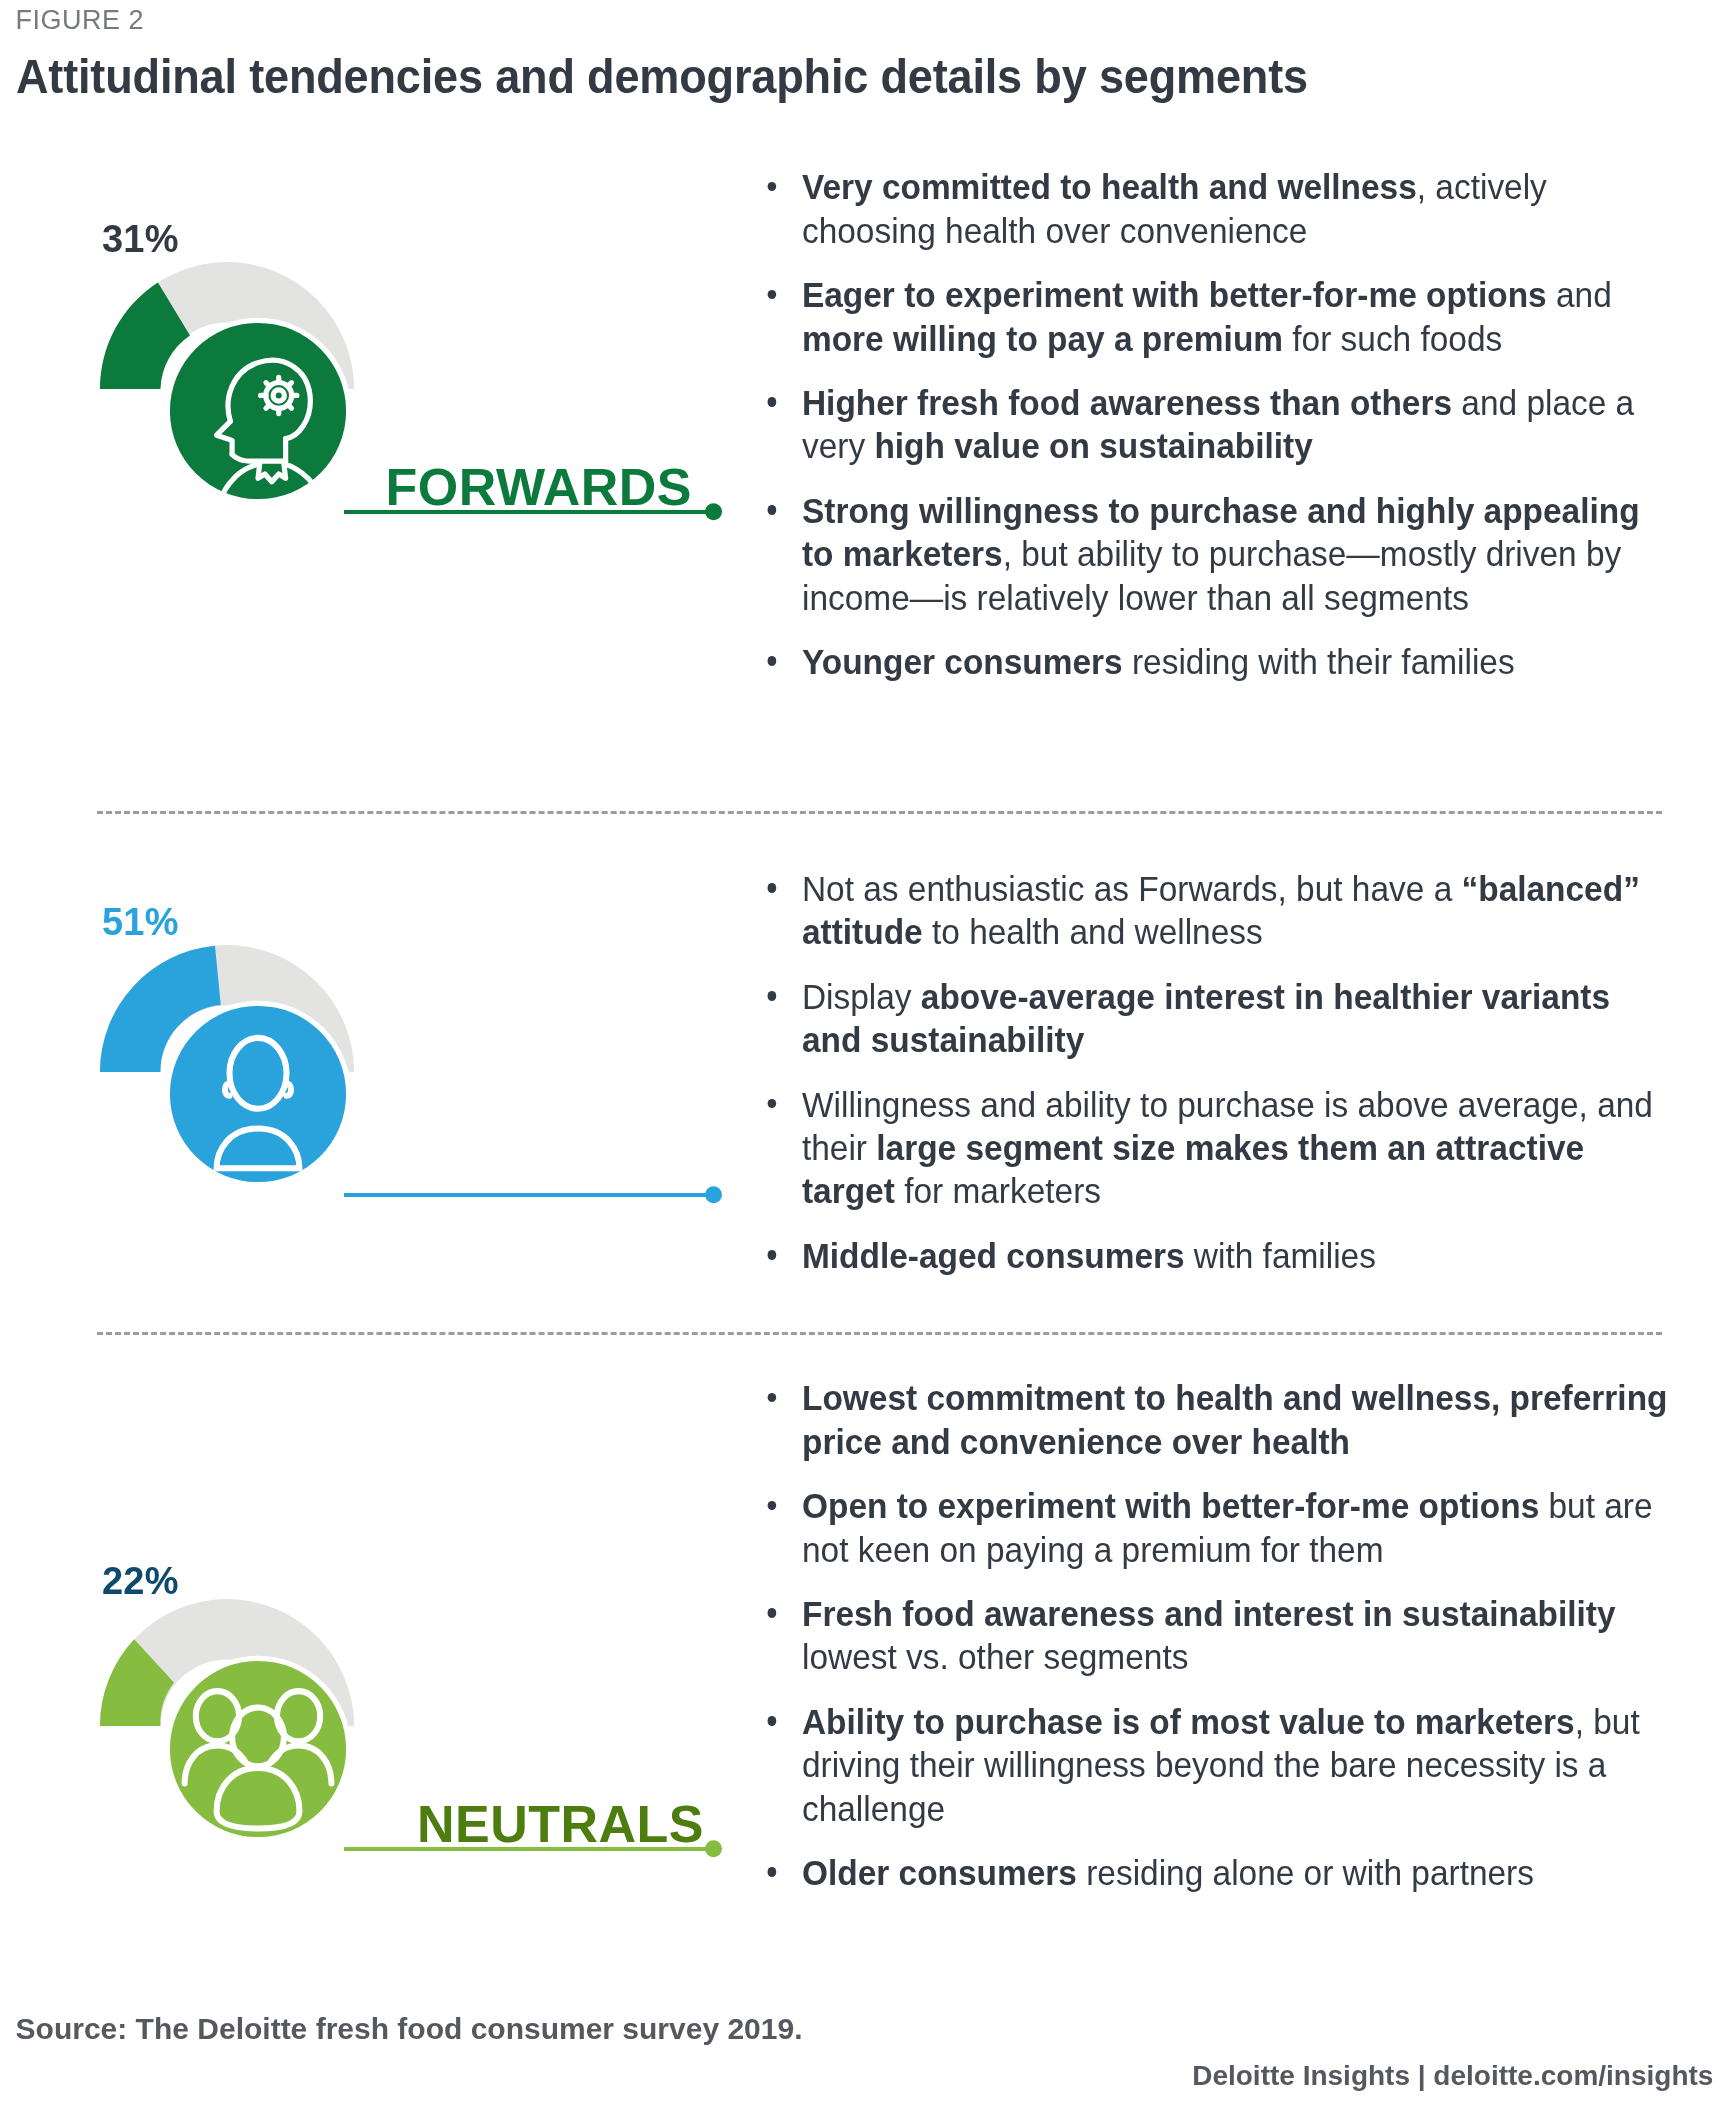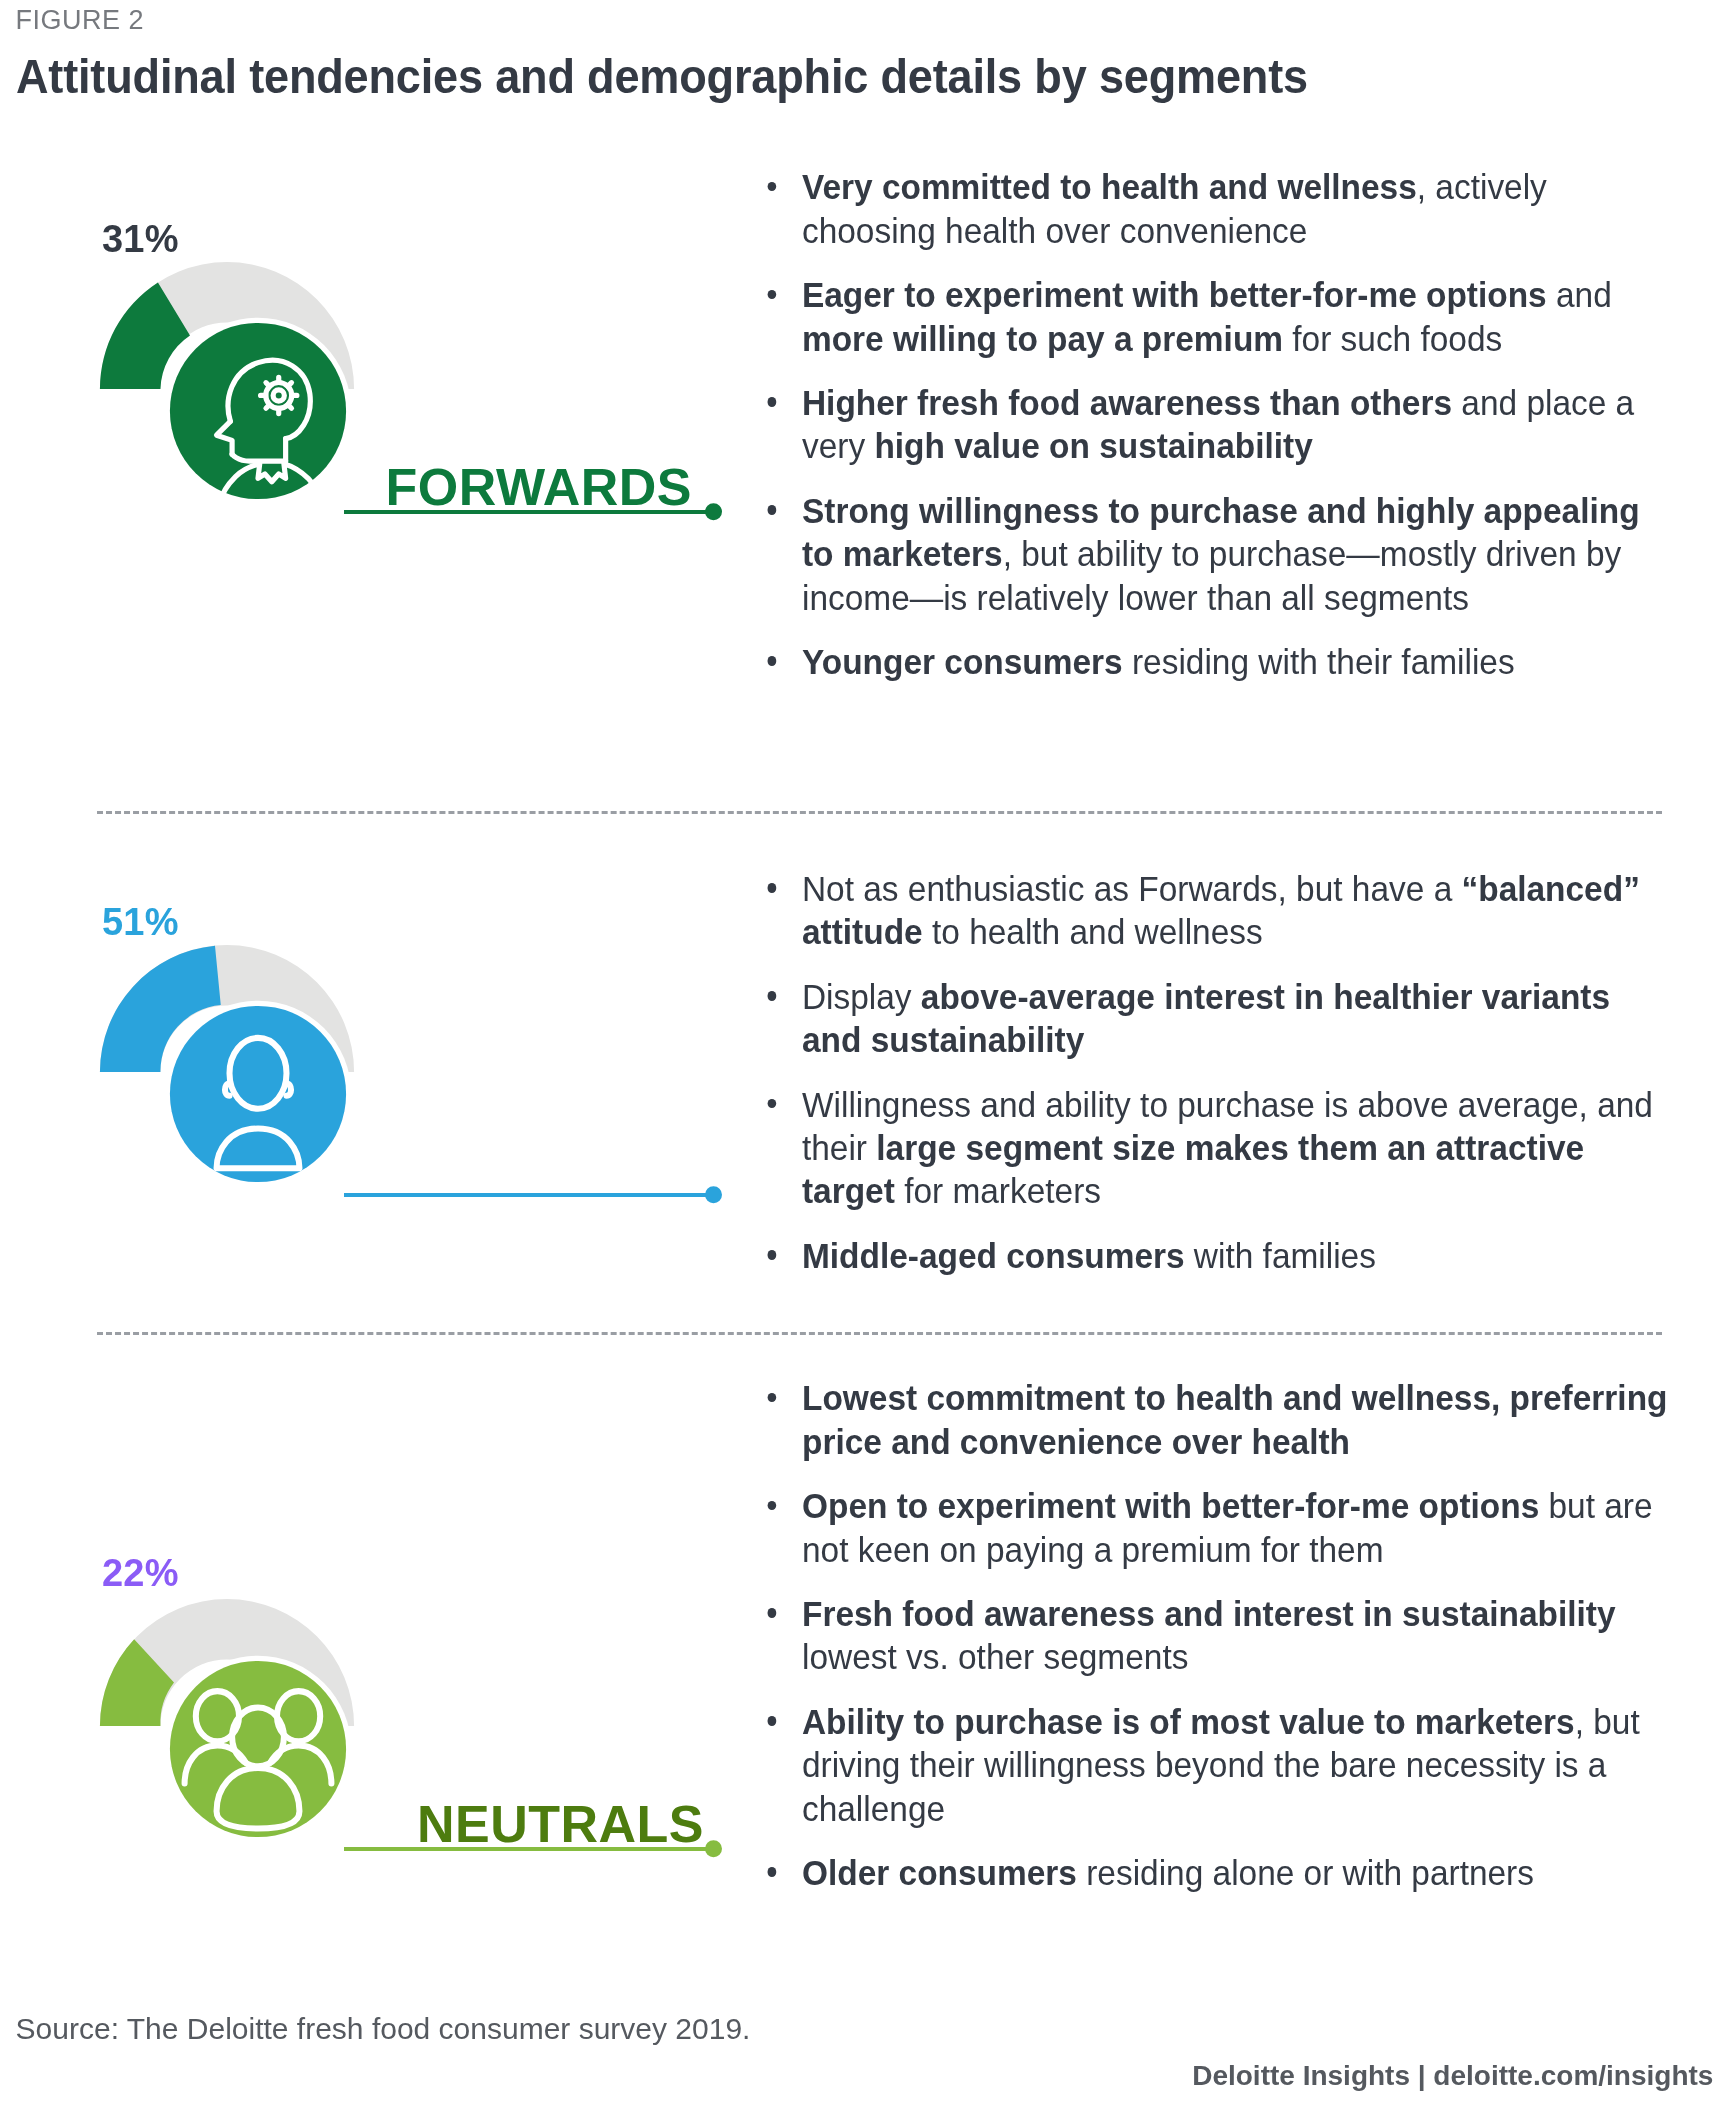--- a/index.html
+++ b/index.html
@@ -82,21 +82,21 @@
   .divider{
     position:absolute;left:97px;width:1565px;height:0;
     border-top:3.5px dashed #9a9ea4;
   }
   #divider-1{top:811px;}
   #divider-2{top:1332px;}
 
   
   .source{
     position:absolute;left:15.6px;top:2012px;
-    font-size:30px;color:#55595f;font-weight:400;
+    font-size:30px;color:#55595f;font-weight:700;
   }
   .brand{
     position:absolute;right:15.6px;top:2060px;
     font-size:28px;font-weight:700;color:#55595f;
     white-space:nowrap;
   }
 </style>
 </head>
 <body>
 
@@ -184,21 +184,21 @@
       <li><span class="bullet-dot"></span><span><span>Display </span><b>above-average interest in healthier variants and sustainability</b></span></li>
       <li><span class="bullet-dot"></span><span><span>Willingness and ability to purchase is above average, and their </span><b>large segment size makes them an attractive target</b><span> for marketers</span></span></li>
       <li><span class="bullet-dot"></span><span><b>Middle-aged consumers</b><span> with families</span></span></li>
     </ul>
   </div>
 
   <div class="divider" id="divider-2"></div>
 
   <div class="segment" id="seg-neutrals">
     <div class="viz">
-      <div class="pct" style="left:102px;top:194px;color:#8b5cf6;text-align:right;">22%</div>
+      <div class="pct" style="left:102px;top:202px;color:#0c4a6e;text-align:right;">22%</div>
       <div class="donut" style="left:93px;top:228px;">
         <svg width="268" height="147" viewBox="0 0 310 170">
           <path d="M8,162 A147,147 0 0 1 302,162 L232,162 A77,77 0 0 0 78,162 Z" fill="#e3e3e2"></path>
           <path d="M8,162 A147,147 0 0 1 47.6,61.6 L93.7,111.6 A77,77 0 0 0 78,162 Z" fill="#86bc40"></path>
         </svg>
       </div>
 
       <div style="position:absolute;left:163px;top:296px;width:190px;height:190px;">
         <svg width="190" height="190" viewBox="0 0 220 220">
           <circle cx="110" cy="110" r="108" fill="#ffffff"></circle>

